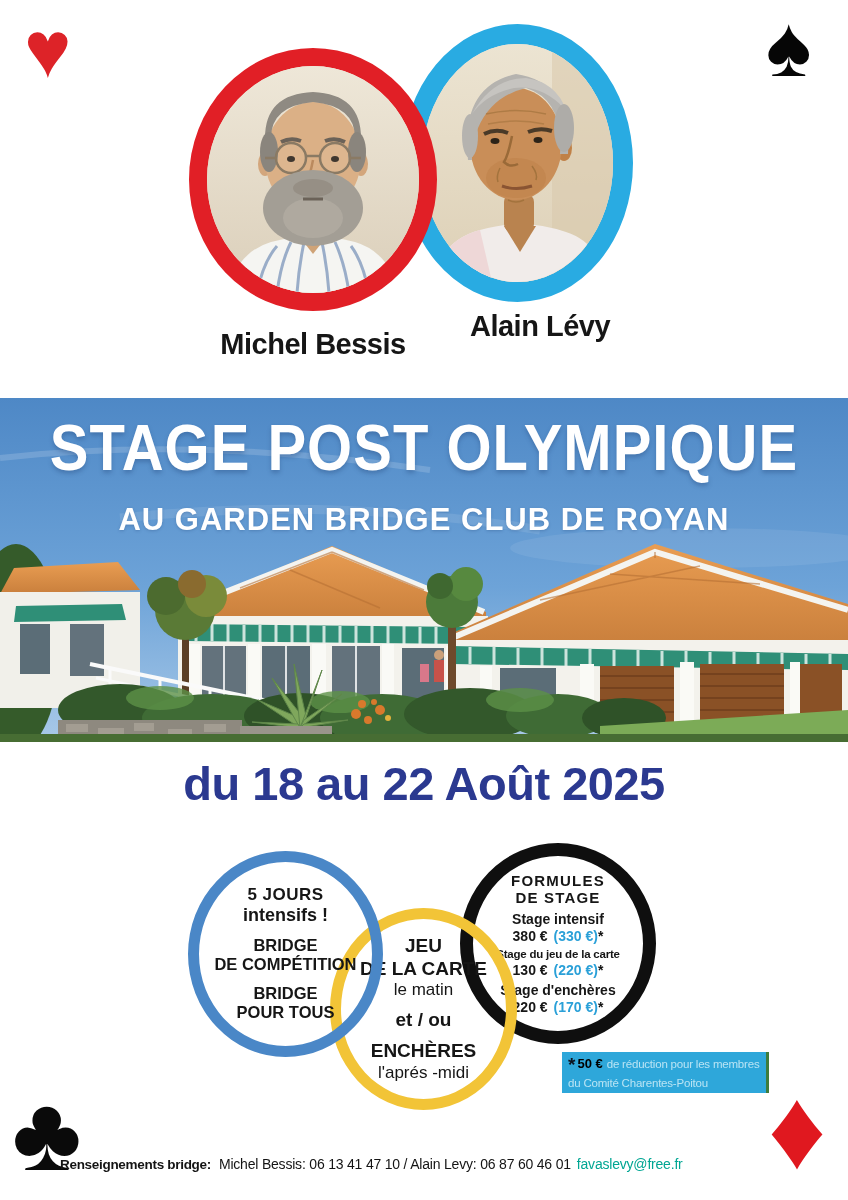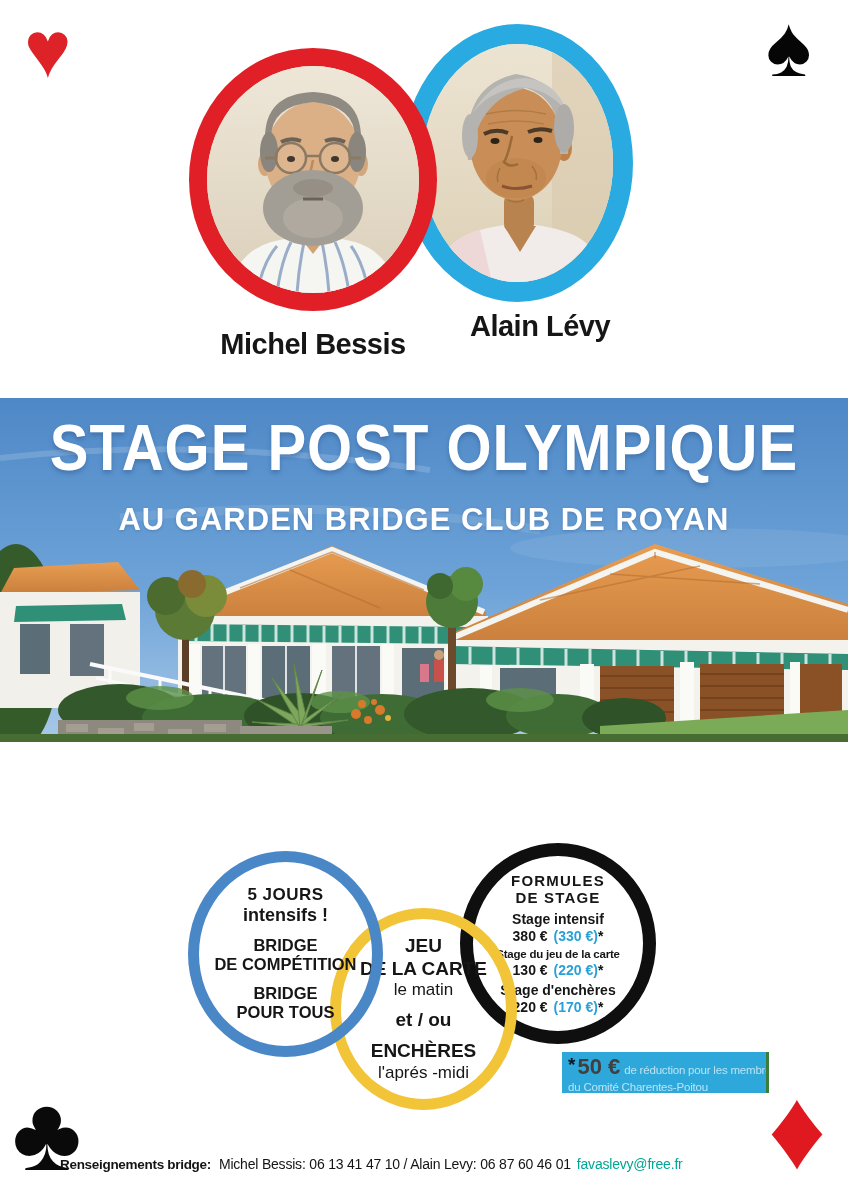--- a/index.html
+++ b/index.html
@@ -64,21 +64,21 @@
   .f-price .cyan{color:#2aa0d8;margin-left:6px;}
   .f-price .star{color:#111;}
   
   .note-box{
     position:absolute;left:562px;top:1052px;width:207px;height:41px;
     background:#2ea7da;border-right:3px solid #3e7c3c;box-sizing:border-box;
     padding:2px 4px 0 6px;overflow:hidden;
   }
   .note-l1{white-space:nowrap;}
   .note-star{font-size:19px;font-weight:700;color:#0d1420;vertical-align:top;}
-  .note-amount{font-size:22px;font-weight:700;color:#404040;margin:0 4px 0 2px;}
+  .note-amount{font-size:13px;font-weight:700;color:#000000;margin:0 4px 0 2px;}
   .note-text{font-size:11.5px;letter-spacing:-0.2px;color:#b9e4f4;}
   .note-l2{font-size:11.5px;letter-spacing:-0.2px;color:#b9e4f4;margin-top:1px;}
   
   .contact{position:absolute;white-space:nowrap;color:#141414;}
   .contact-1{left:92px;top:1116px;}
   .contact-2{left:60px;top:1155px;}
   .c-label{font-size:13.5px;font-weight:700;letter-spacing:-0.3px;}
   .c-detail{font-size:15.5px;margin-left:8px;letter-spacing:-0.2px;}
   .contact-2 .c-detail{font-size:14px;}
   .c-email{text-decoration:none;font-size:15.5px;margin-left:8px;letter-spacing:-0.2px;}
@@ -350,20 +350,21 @@
       </g>
       <rect x="240" y="328" width="92" height="16" fill="#9a958b"></rect>
 
       <polygon points="600,328 848,312 848,344 600,344" fill="#7cab57"></polygon>
       <rect x="0" y="336" width="848" height="8" fill="#476d33"></rect>
     </svg>
     <div class="banner-title">STAGE POST OLYMPIQUE</div>
     <div class="banner-subtitle">AU GARDEN BRIDGE CLUB DE ROYAN</div>
   </div>
 
+  <div class="date-line">du 18 au 22 Août 2025</div>
 
   <div class="oring oring-blue">
     <div class="bl-big">5 JOURS</div>
     <div class="bl-sub">intensifs !</div>
     <div class="bl-item">BRIDGE</div>
     <div class="bl-item bl-gap">DE COMPÉTITION</div>
     <div class="bl-item">BRIDGE</div>
     <div class="bl-item">POUR TOUS</div>
   </div>
 

